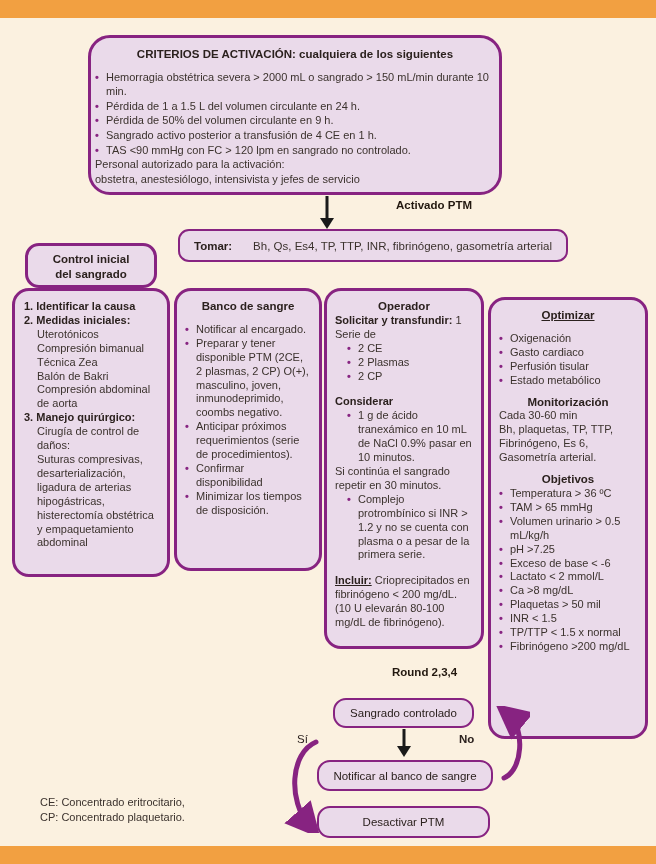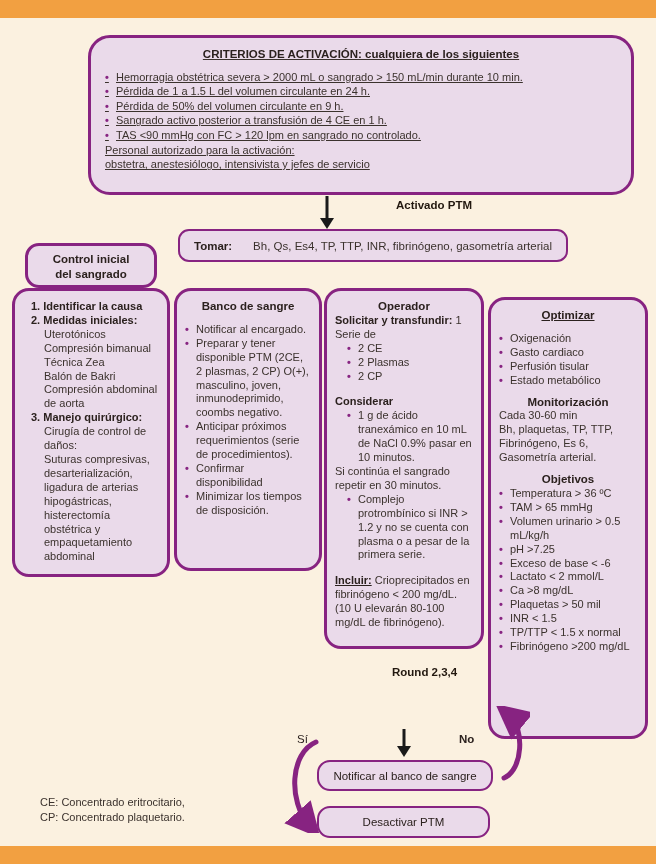--- a/index.html
+++ b/index.html
@@ -11,41 +11,41 @@
     color:#3B322D;
     overflow:hidden;
   }
   .bar{position:absolute;left:0;width:656px;height:18px;background:#F2A041;}
   .bar.top{top:0;}
   .bar.bottom{top:846px;}
 
   .box{position:absolute;background:#EADAEA;border:3px solid #872381;box-sizing:border-box;}
 
   
-  .criteria{left:88px;top:35px;width:546px;height:160px;border-radius:22px;padding:9px 14px;font-size:11px;line-height:14.6px;text-decoration:underline;}
+  .criteria{left:88px;top:35px;width:414px;height:160px;border-radius:22px;padding:9px 4px;font-size:11px;line-height:14.6px;}
   .criteria .ttl{text-align:center;font-weight:bold;color:#2B211E;margin-bottom:8px;font-size:11.5px;}
   .c{}
 
   
   .li{display:flex;}
   .bu{flex:none;width:11px;color:#872381;font-weight:bold;}
   .bt{flex:1;}
 
   .lbl{position:absolute;font-weight:bold;color:#22180F;font-size:11.5px;}
   .plain-lbl{position:absolute;color:#2B211E;font-size:11.5px;}
 
   .tomar{left:178px;top:229px;width:390px;height:33px;border-width:2.5px;border-radius:11px;
          display:flex;align-items:center;justify-content:center;font-size:11.5px;gap:16px;}
   .tomar .b{margin-right:5px;}
 
   .hdr{left:25px;top:243px;width:132px;height:45px;border-radius:14px;text-align:center;
        font-weight:bold;color:#2B211E;font-size:11.5px;line-height:15px;padding-top:6px;}
 
   .col{border-radius:17px;font-size:11px;line-height:13.9px;padding:9px 8px;}
-  .col1{left:12px;top:288px;width:158px;height:289px;padding-left:16px;}
+  .col1{left:12px;top:288px;width:158px;height:289px;padding-left:9px;}
   .col2{left:174px;top:288px;width:148px;height:283px;}
   .col3{left:324px;top:288px;width:160px;height:361px;}
   .col4{left:488px;top:297px;width:160px;height:442px;}
 
   .col .ct{text-align:center;font-weight:bold;color:#2B211E;margin-bottom:9px;font-size:11.5px;}
   .b{font-weight:bold;color:#2B211E;}
   .u{text-decoration:underline;}
   .sub{padding-left:13px;}
   .ind{margin-left:12px;}
   .gap8{height:8px;}
@@ -243,20 +243,21 @@
         <span class="bt">TP/TTP &lt; 1.5 x normal</span>
       </div>
     <div class="li">
         <span class="bu">•</span>
         <span class="bt">Fibrinógeno &gt;200 mg/dL</span>
       </div>
   </div>
 
   <div class="lbl" style="left:392px;top:666px;">Round 2,3,4</div>
 
+  <div class="box small-box sangrado">Sangrado controlado</div>
 
   <svg class="arrow" style="left:394px;top:729px;" width="20" height="29">
     <rect x="8.5" y="0" width="3" height="18" fill="#1A1A1A"></rect>
     <polygon points="3,17 17,17 10,28" fill="#1A1A1A"></polygon>
   </svg>
 
   <div class="plain-lbl" style="left:297px;top:733px;">Sí</div>
   <div class="plain-lbl" style="left:459px;top:733px;font-weight:bold;">No</div>
 
   <div class="box small-box desactivar">Desactivar PTM</div>

